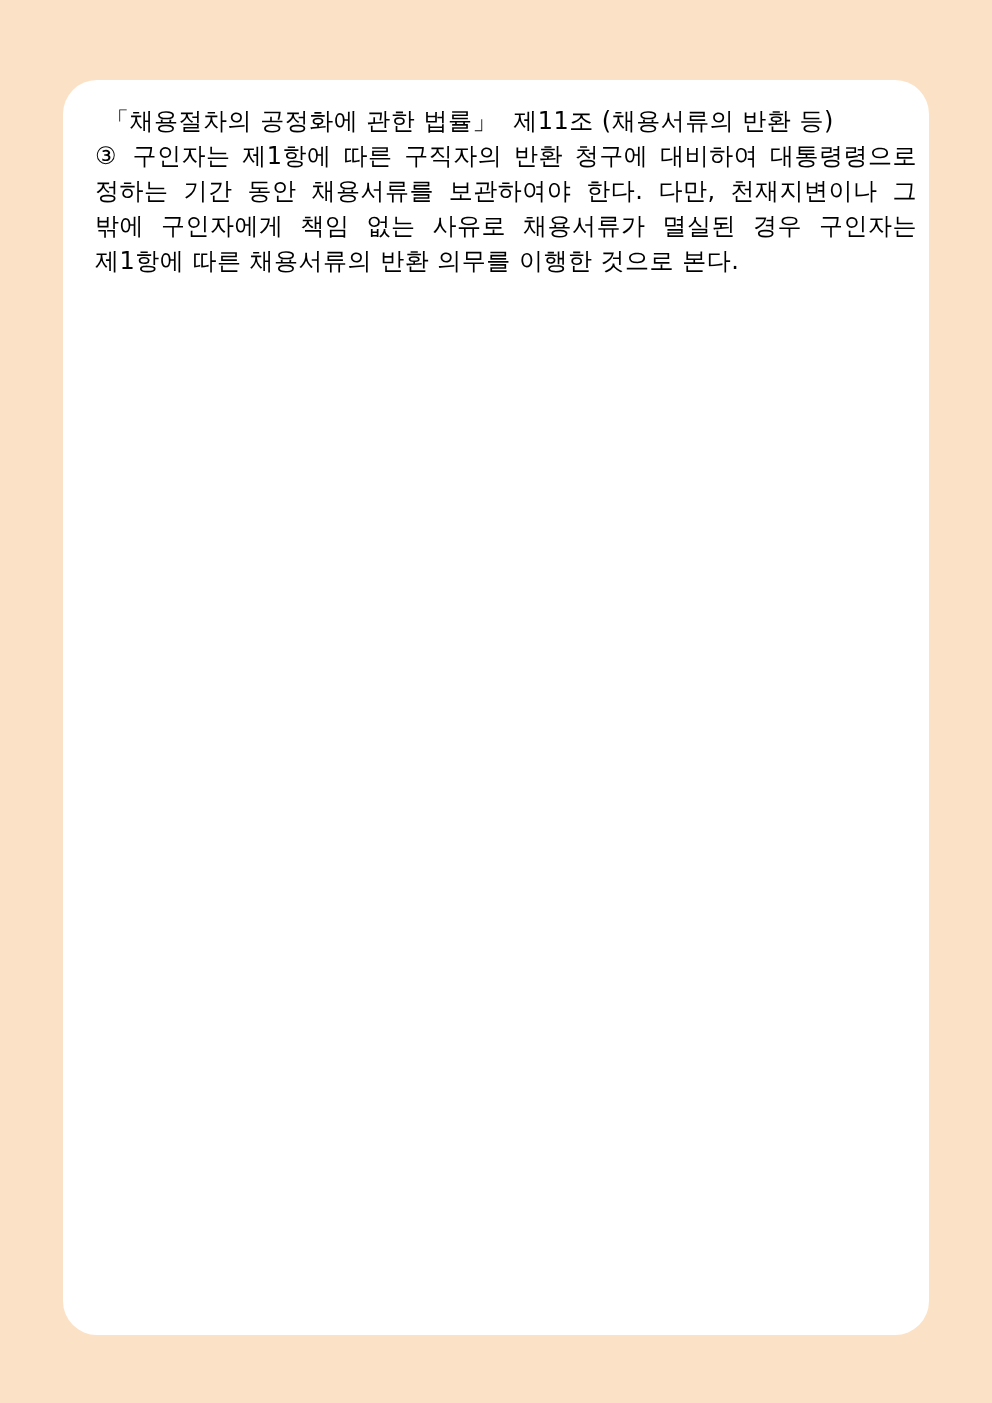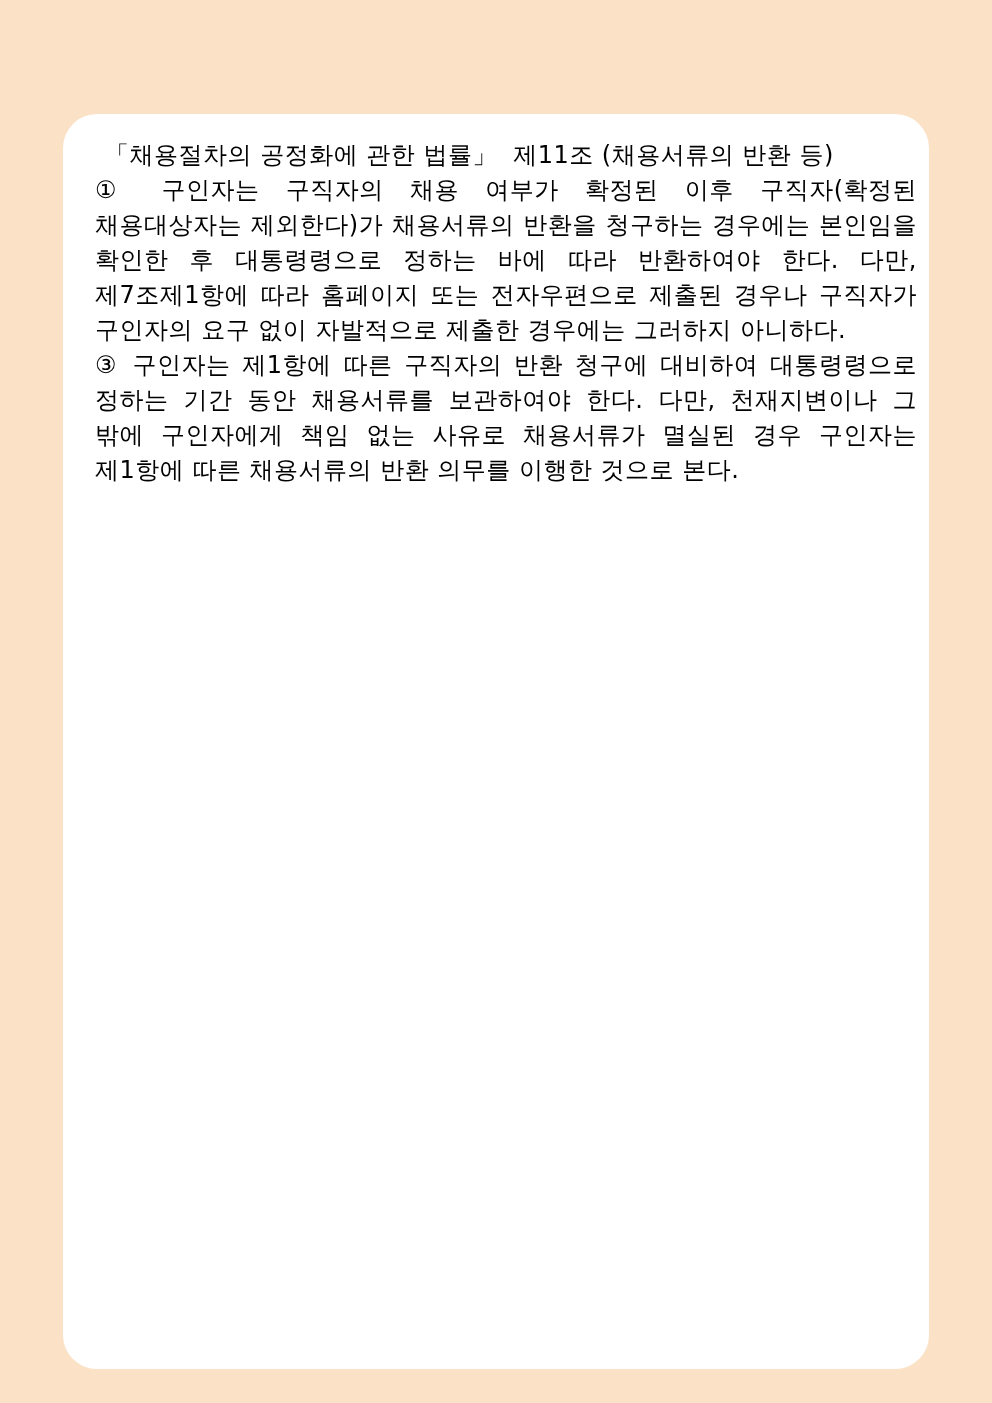--- a/index.html
+++ b/index.html
@@ -16,21 +16,20 @@
   }
   .card {
     position: absolute;
     left: 63px;
     top: 80px;
     width: 866px;
     height: 1255px;
     background: #FFFFFF;
     border-radius: 34px;
     box-sizing: border-box;
-    margin-top: 34px;
   }
   .law-text {
     position: absolute;
     left: 32px;
     top: 24px;
     width: 822px;
     color: #000000;
     font-size: 24px;
     line-height: 35px;
     letter-spacing: 0.5px;
@@ -47,17 +46,16 @@
     word-break: keep-all;
   }
 </style>
 </head>
 <body>
 
 <div class="card">
   <div class="law-text">
     <div class="law-title">「채용절차의 공정화에 관한 법률」  제11조 (채용서류의 반환 등)</div>
     <div class="law-paragraphs">
-        <p>① 구인자는 구직자의 채용 여부가 확정된 이후 구직자(확정된 채용대상자는 제외한다)가 채용서류의 반환을 청구하는 경우에는 본인임을 확인한 후 대통령령으로 정하는 바에 따라 반환하여야 한다. 다만, 제7조제1항에 따라 홈페이지 또는 전자우편으로 제출된 경우나 구직자가 구인자의 요구 없이 자발적으로 제출한 경우에는 그러하지 아니하다.</p>
         <p>③ 구인자는 제1항에 따른 구직자의 반환 청구에 대비하여 대통령령으로 정하는 기간 동안 채용서류를 보관하여야 한다. 다만, 천재지변이나 그 밖에 구인자에게 책임 없는 사유로 채용서류가 멸실된 경우 구인자는 제1항에 따른 채용서류의 반환 의무를 이행한 것으로 본다.</p>
       </div>
   </div>
 </div>
 
 </body></html>

